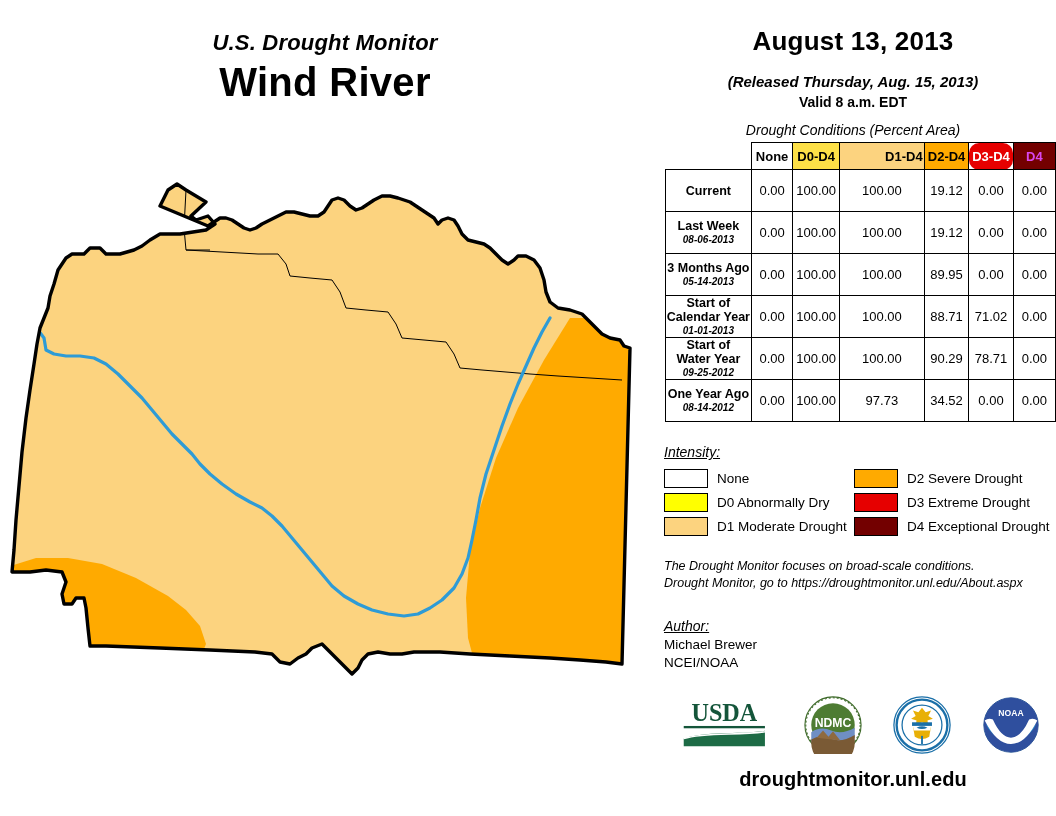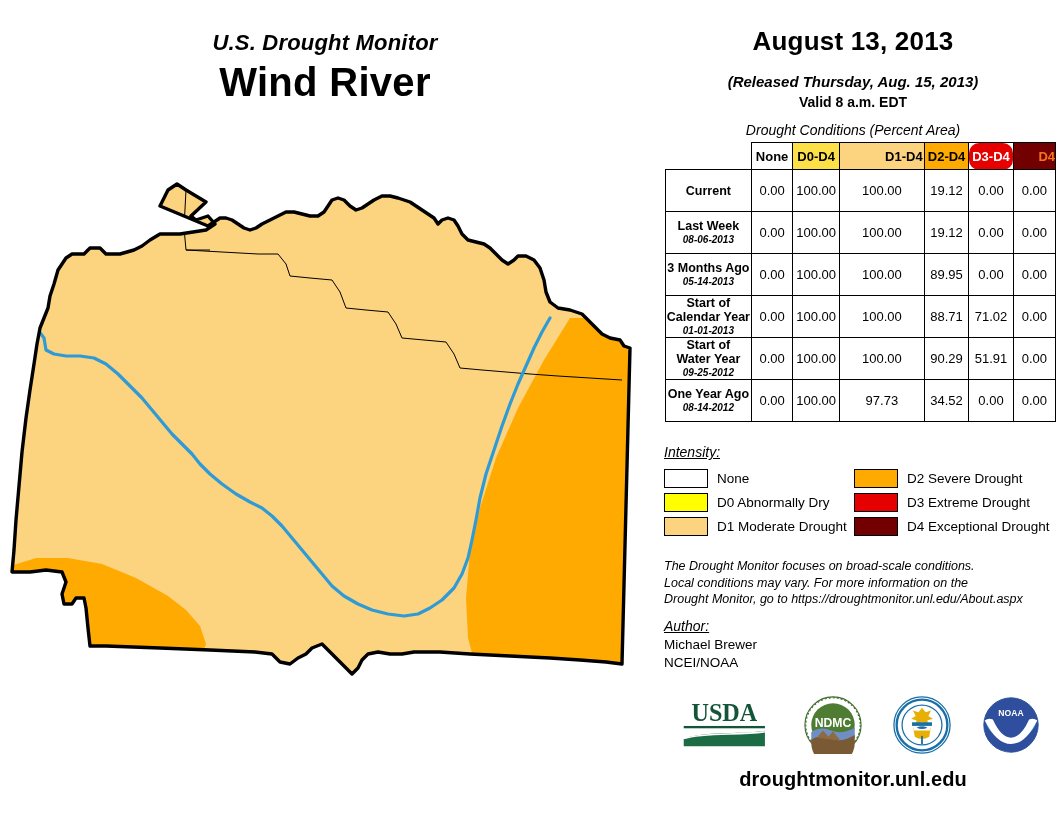--- a/index.html
+++ b/index.html
@@ -27,21 +27,21 @@
   #cond-table{position:absolute;left:15px;top:142px;border-collapse:collapse;}
   #cond-table td,#cond-table th{border:1px solid #000;text-align:center;
         font-size:12.5px;padding:0;}
   #cond-table thead th{height:26px;font-weight:bold;font-size:13px;}
   #cond-table .corner{border:none;}
   #cond-table .hdr-none{background:#ffffff;color:#000;width:44px;}
   #cond-table .hdr-d0{background:#fde047;color:#000;width:48px;}
   #cond-table .hdr-d1{background:#fcd37f;color:#000;width:48px;padding-left:44px;}
   #cond-table .hdr-d2{background:#ffaa00;color:#000;width:48px;}
   #cond-table .hdr-d3{background:#e60000;color:#ffffff;width:48px;border-radius:10px;}
-  #cond-table .hdr-d4{background:#730000;color:#f97316;width:48px;text-align:right;}
+  #cond-table .hdr-d4{background:#730000;color:#d946ef;width:48px;}
   #cond-table tbody td{height:41px;}
   #cond-table td.rowlab{width:98px;font-weight:bold;font-size:12.5px;line-height:1.12;}
   #cond-table td.rowlab .sub{display:block;font-size:10px;font-style:italic;font-weight:bold;
         margin-top:1px;}
   #cond-table .val{font-size:13px;}
 
   
   #legend{position:absolute;left:14px;top:444px;width:392px;}
   #legend-title{font-size:14px;font-style:italic;text-decoration:underline;margin-bottom:6px;}
   .legend-grid{display:flex;}
@@ -224,21 +224,21 @@
         <tr>
           <td class="rowlab">
             <div>Start of</div>
             <div>Water Year</div>
             <span class="sub">09-25-2012</span>
           </td>
           <td class="val">0.00</td>
           <td class="val">100.00</td>
           <td class="val">100.00</td>
           <td class="val">90.29</td>
-          <td class="val">51.91</td>
+          <td class="val">78.71</td>
           <td class="val">0.00</td>
         </tr>
         <tr>
           <td class="rowlab">
             <div>One Year Ago</div>
             <span class="sub">08-14-2012</span>
           </td>
           <td class="val">0.00</td>
           <td class="val">100.00</td>
           <td class="val">97.73</td>
@@ -278,21 +278,20 @@
           <div class="legend-row">
             <span class="swatch" style="background: rgb(115, 0, 0);"></span>
             <span class="legend-label">D4 Exceptional Drought</span>
           </div>
         </div>
     </div>
   </div>
 
   <div id="notes">
     <div>The Drought Monitor focuses on broad-scale conditions.</div>
-    <div>Local conditions may vary. For more information on the</div>
     <div>Drought Monitor, go to https://droughtmonitor.unl.edu/About.aspx</div>
   </div>
 
   <div id="logos">
 
     <svg class="logo" viewBox="0 0 100 60">
       <text x="50" y="26" text-anchor="middle" font-family="Liberation Serif, serif" font-size="25" font-weight="bold" fill="#14553a">USDA</text>
       <rect x="8" y="31" width="84" height="2.4" fill="#14553a"></rect>
       <path d="M8,44 C30,36 64,40 92,36 L92,52 L8,52 Z" fill="#1d6b45"></path>
       <path d="M8,44 C30,37 64,41 92,37" fill="none" stroke="#ffffff" stroke-width="1.6"></path>

